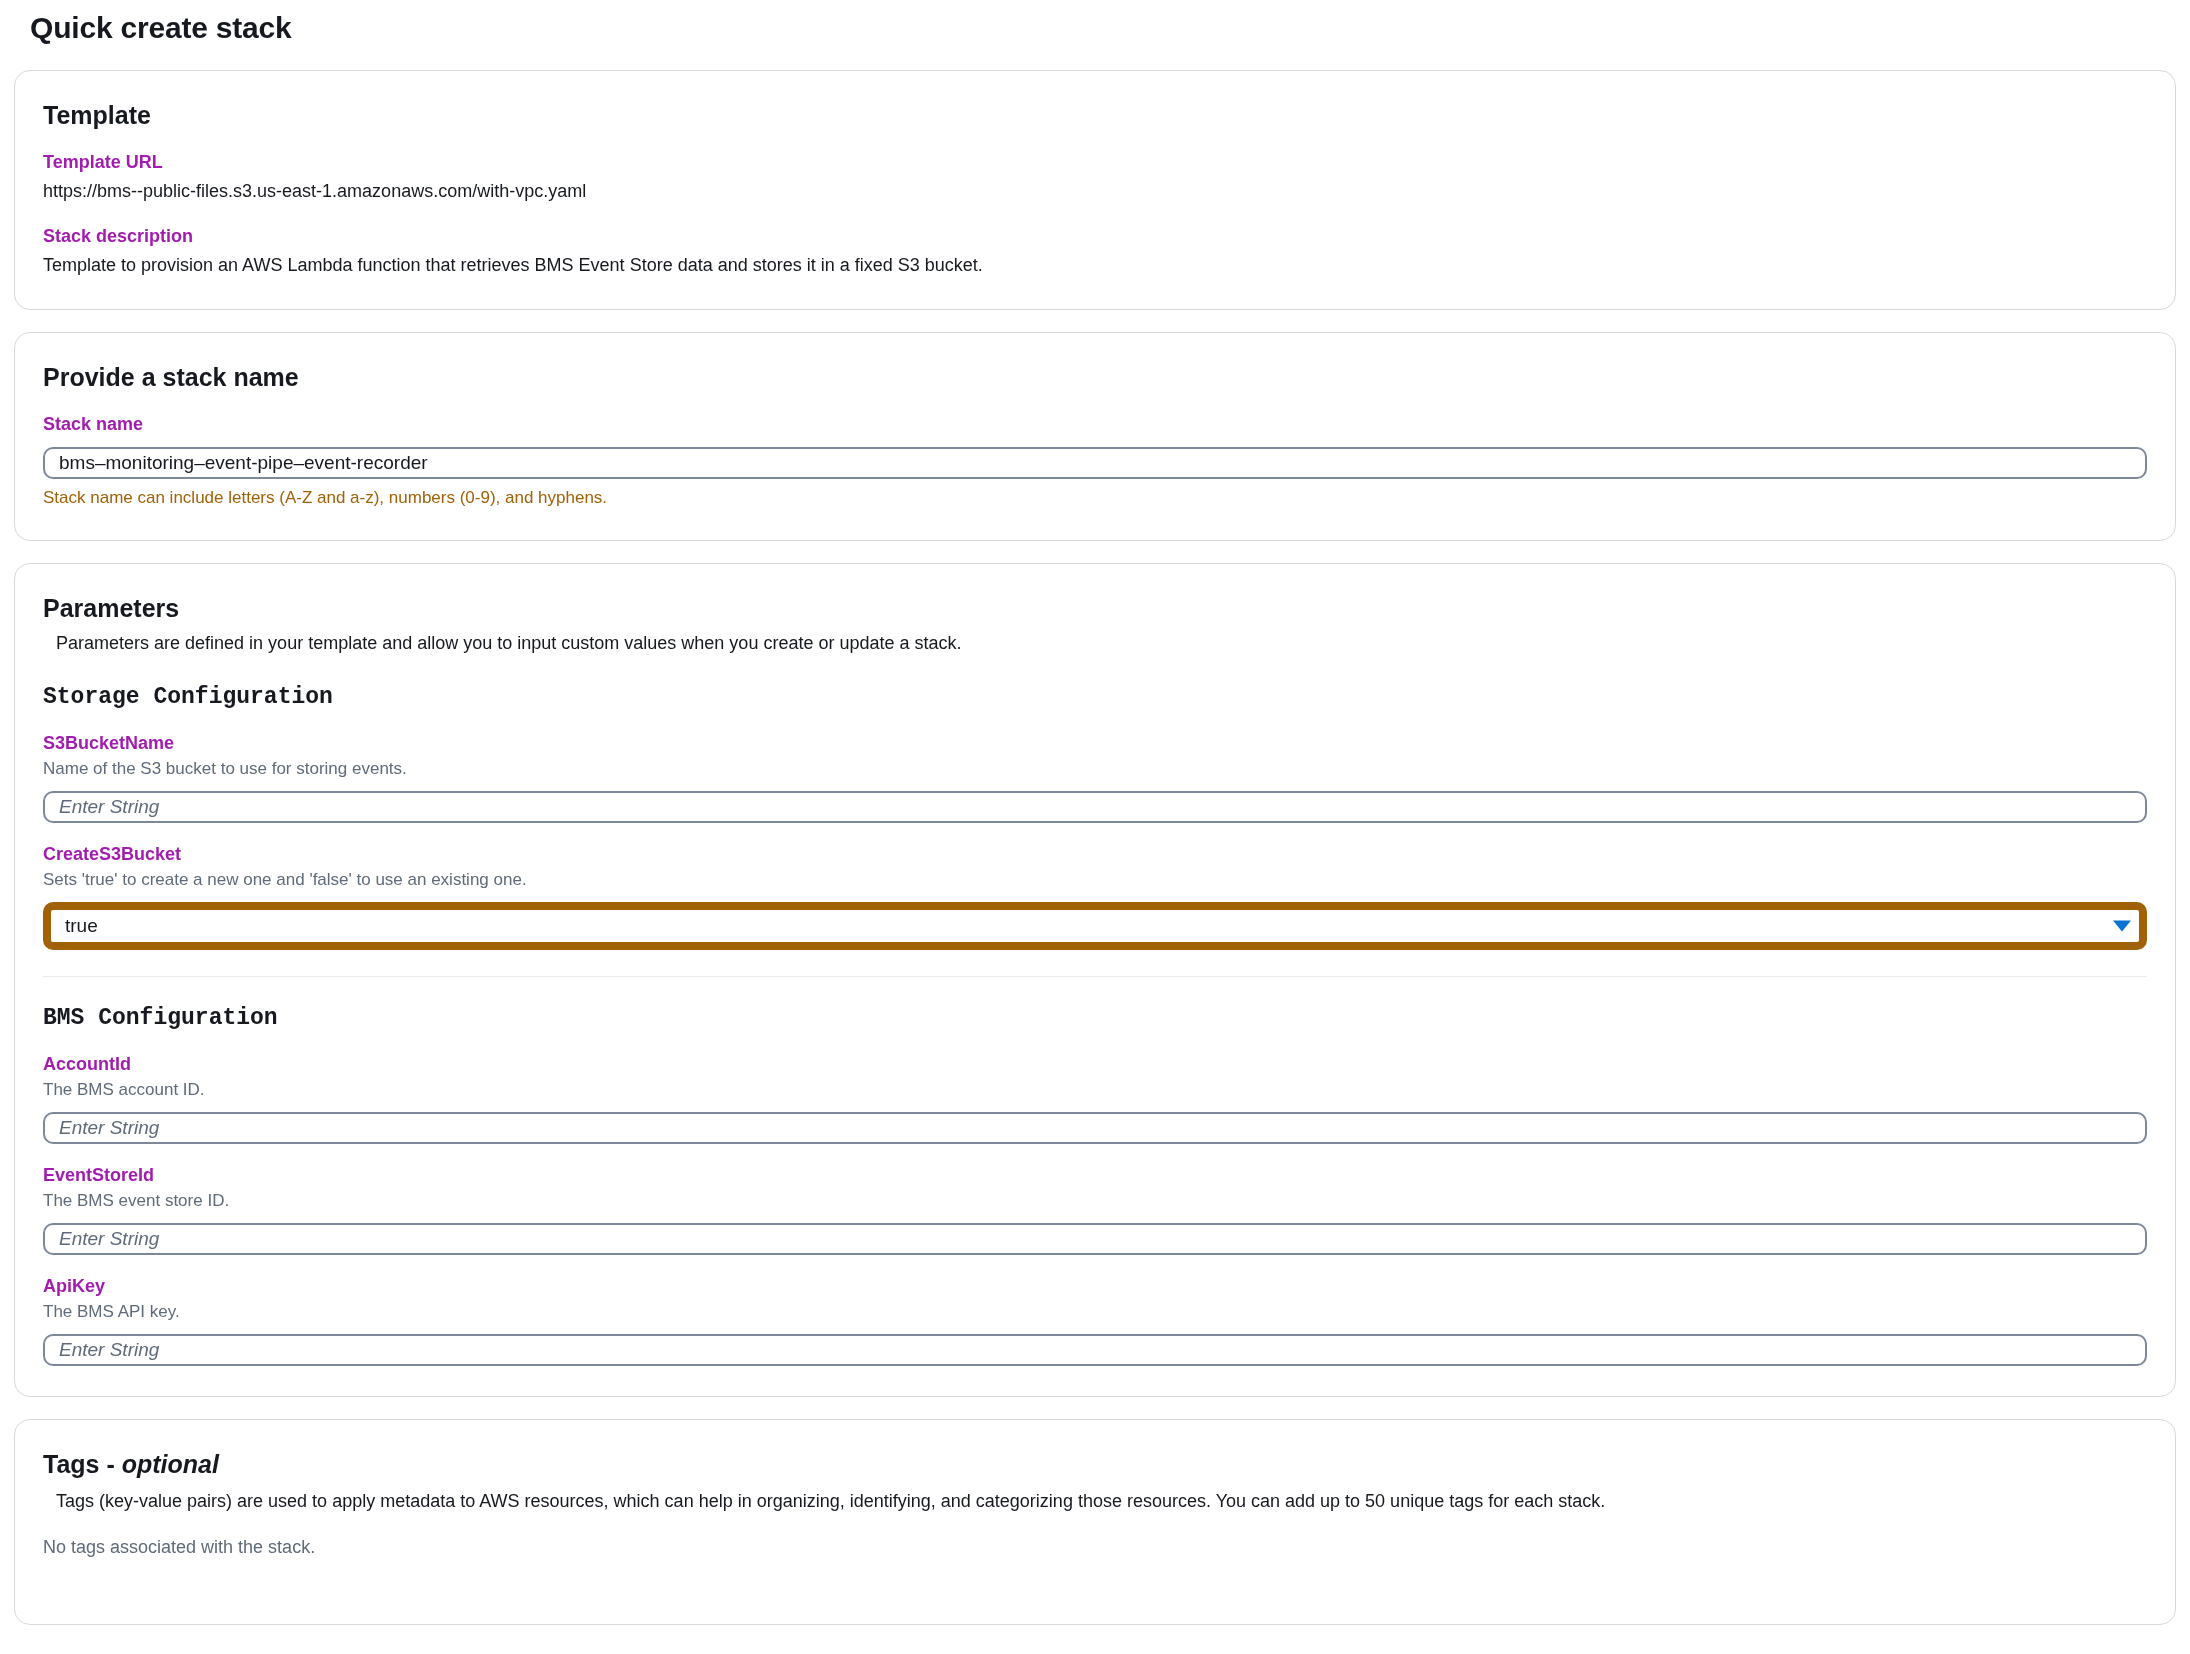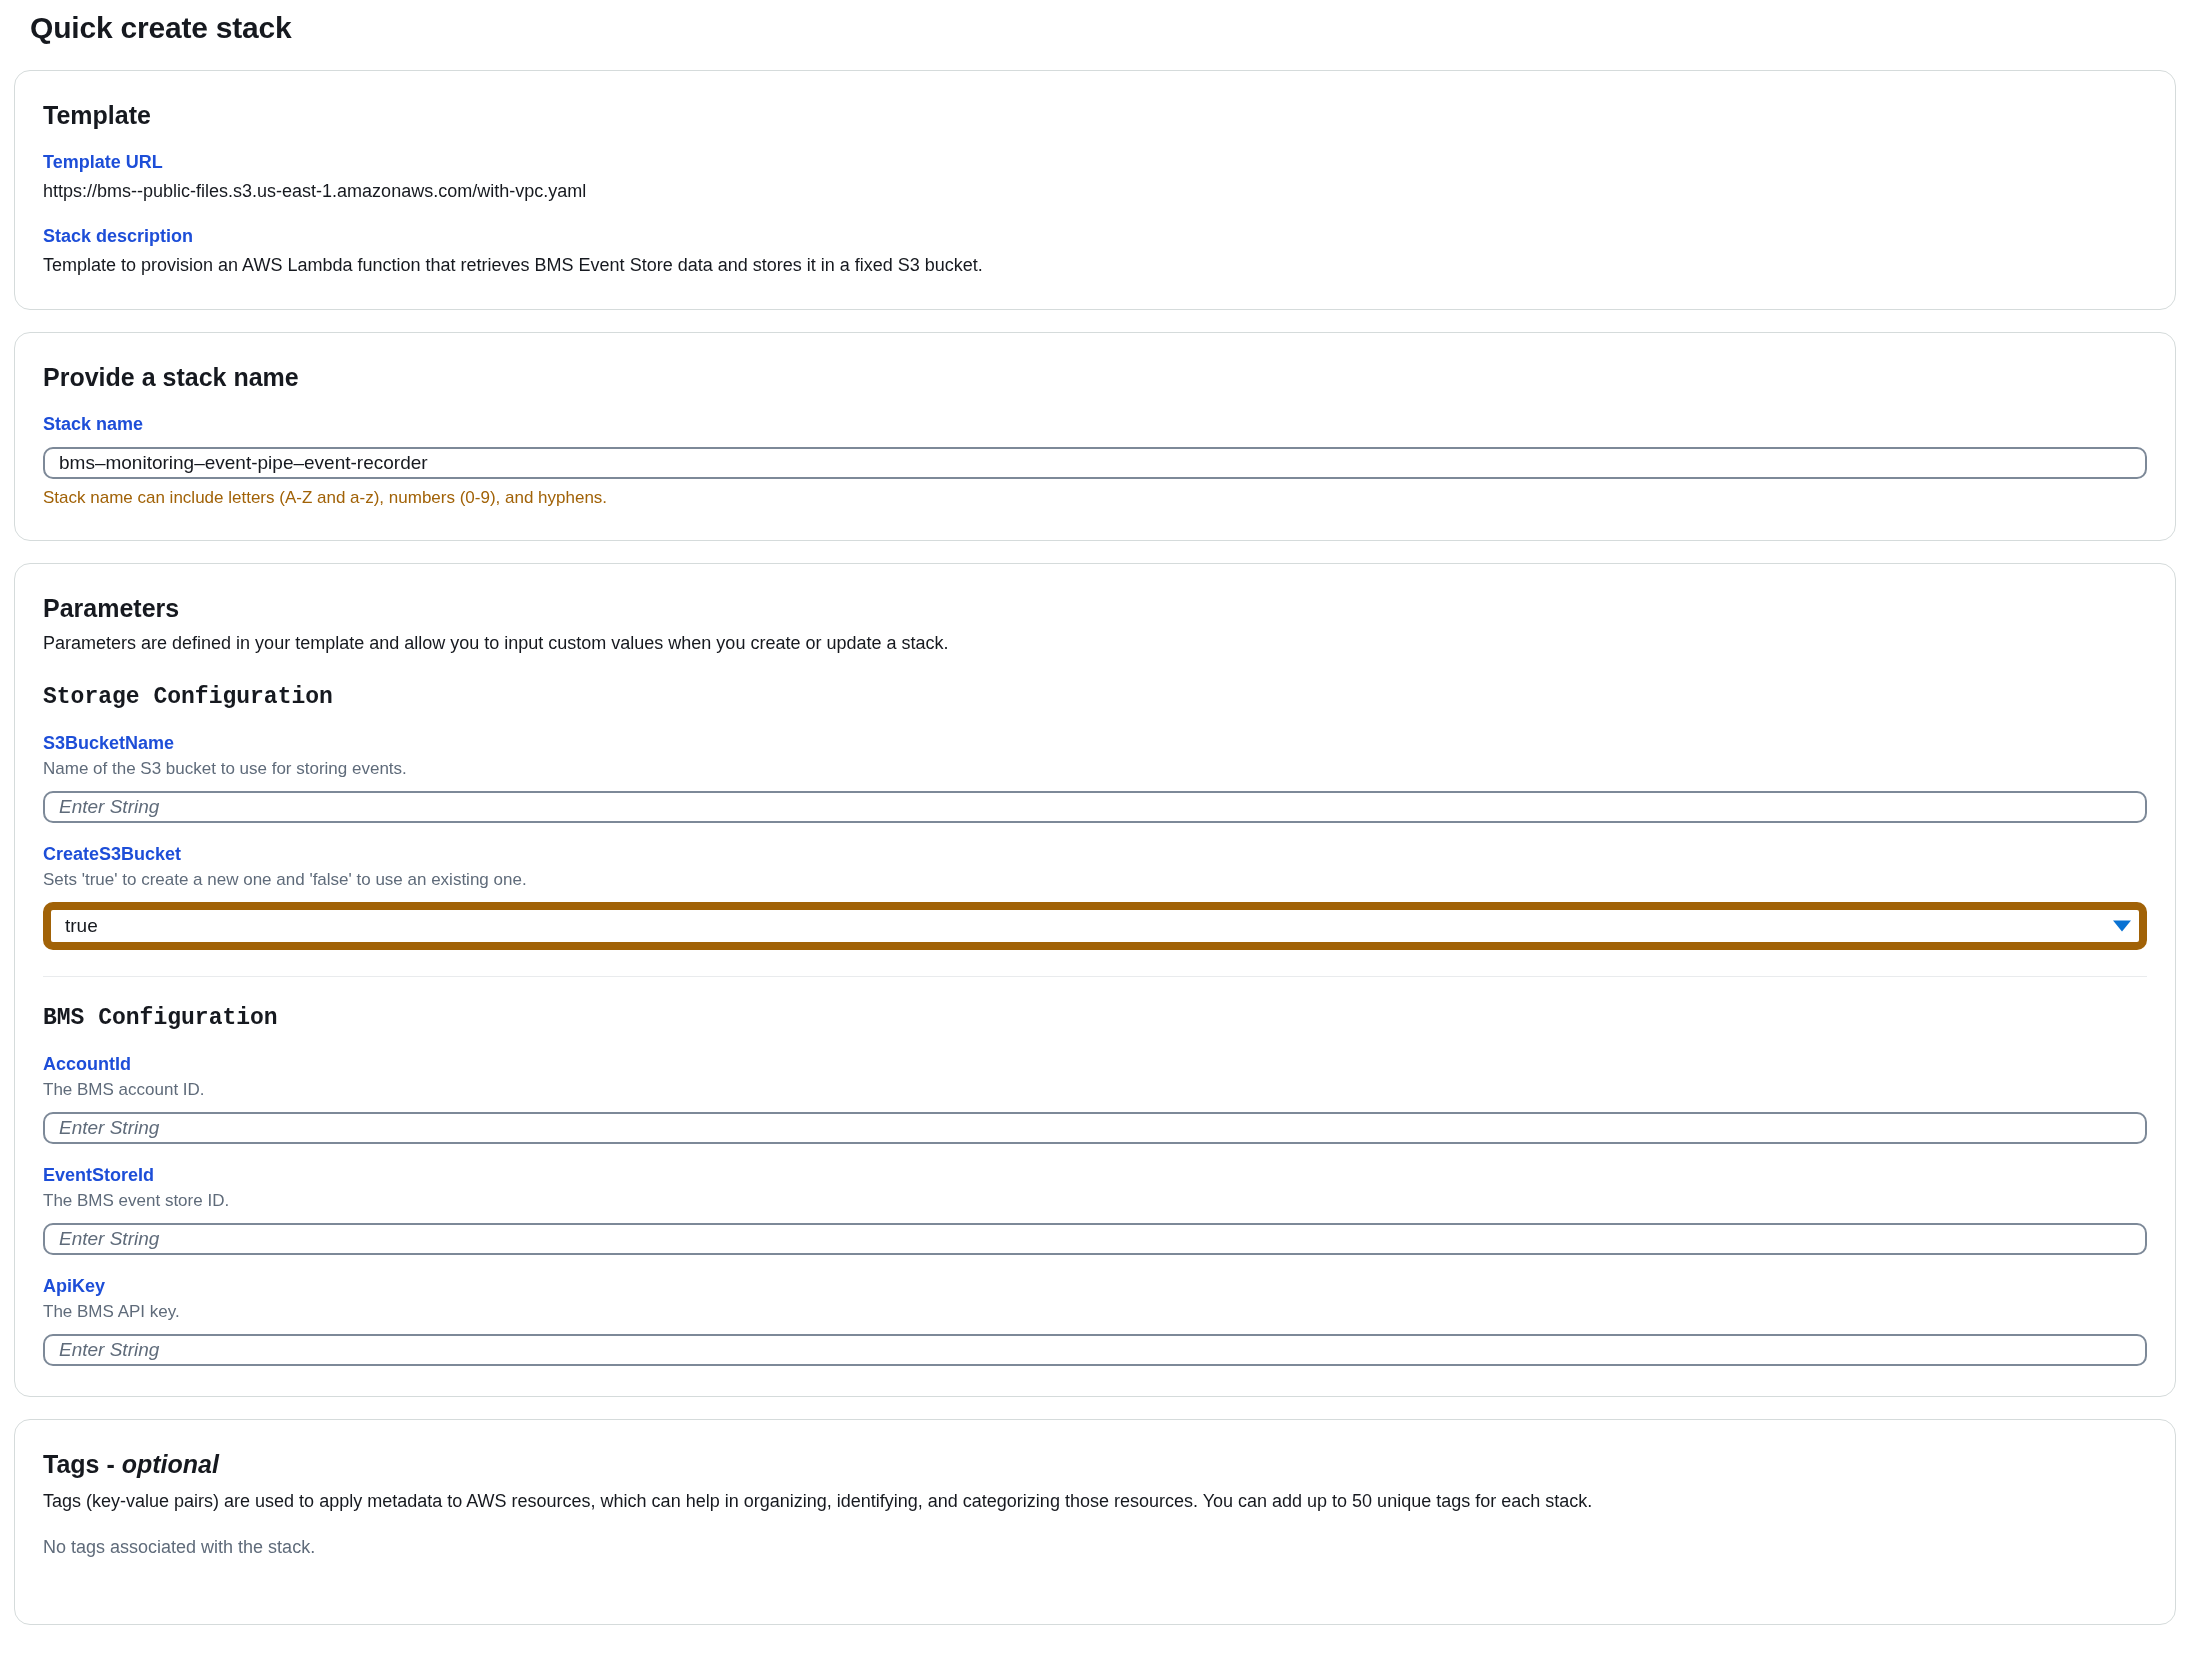--- a/index.html
+++ b/index.html
@@ -49,27 +49,27 @@
 
   .card-title .optional {
     font-weight: 700;
     font-style: italic;
   }
 
   .card-subtitle {
     font-size: 18px;
     color: #16191f;
     line-height: 26px;
-    margin: -10px 0 8px 0;
+    margin: -10px 0 8px 13px;
   }
 
   .field-label {
     font-size: 18px;
     font-weight: 700;
-    color: #1d4ed8;
+    color: #a21caf;
     line-height: 26px;
     margin-top: 14px;
   }
 
   .field-value {
     font-size: 18px;
     font-weight: 400;
     color: #16191f;
     line-height: 28px;
     margin-top: 2px;

